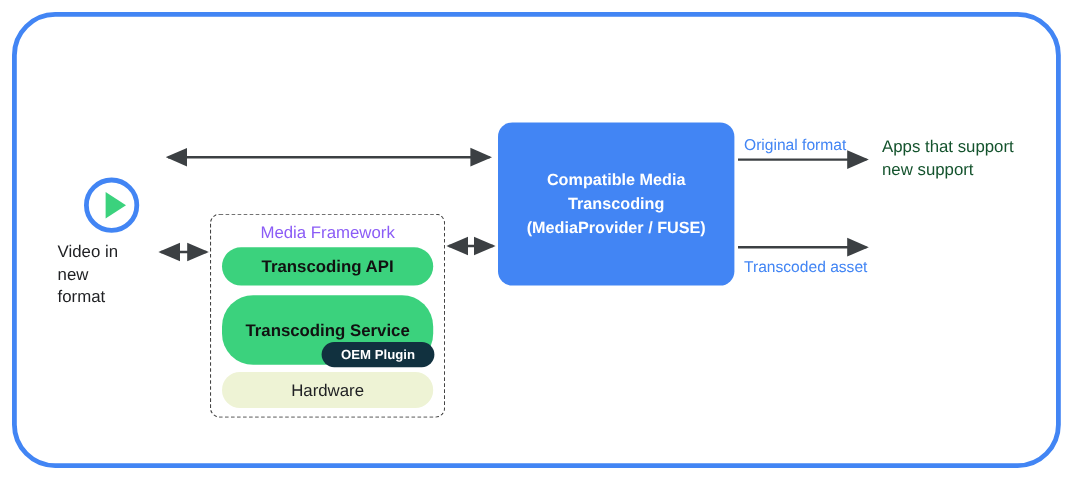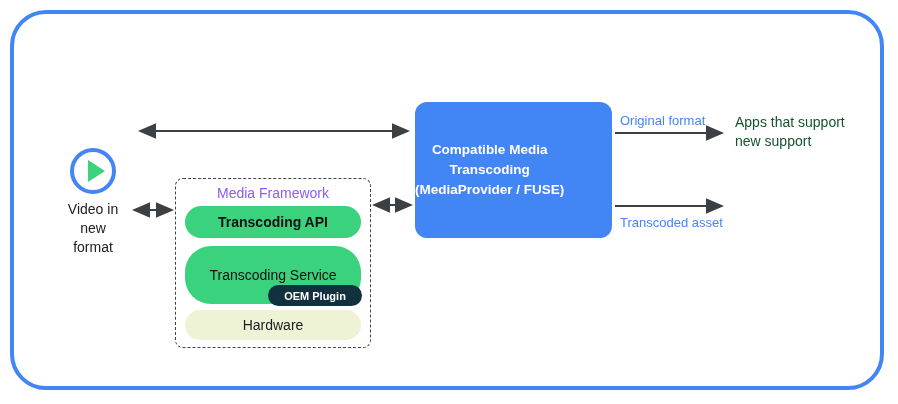--- a/index.html
+++ b/index.html
@@ -22,21 +22,21 @@
     left:70px;top:148px;width:46px;height:46px;border-radius:50%;
     border:4px solid #4285F4;background:#fff;
   }
   .play-tri{
     left:88px;top:160px;width:0;height:0;
     border-top:11px solid transparent;border-bottom:11px solid transparent;
     border-left:17px solid #3BD27D;
   }
 
   .video-label{
-    left:48px;top:200px;width:90px;text-align:center;
+    left:48px;top:200px;width:90px;text-align:left;
     font-size:14px;line-height:19px;color:#202124;
   }
 
   
   .framework-box{
     left:175px;top:178px;width:196px;height:170px;
     border:1.6px dashed #444;border-radius:8px;background:#fff;
   }
   .framework-title{
     left:175px;top:185px;width:196px;text-align:center;
@@ -46,40 +46,40 @@
   .pill{
     border-radius:22px;display:flex;align-items:center;justify-content:center;
     text-align:center;
   }
   .api-box{
     left:185px;top:206px;width:176px;height:32px;background:#3BD27D;
     font-size:14px;font-weight:bold;color:#111;
   }
   .service-box{
     left:185px;top:246px;width:176px;height:58px;background:#3BD27D;
-    border-radius:26px;font-size:14px;font-weight:normal;color:#111;
+    border-radius:26px;font-size:14px;font-weight:bold;color:#111;
     display:flex;align-items:center;justify-content:center;
   }
   .oem-box{
     left:268px;top:285px;width:94px;height:21px;background:#11313F;
     border-radius:11px;font-size:11px;font-weight:bold;color:#fff;
     display:flex;align-items:center;justify-content:center;
   }
   .hardware-box{
     left:185px;top:310px;width:176px;height:30px;background:#EEF3D5;
     border-radius:15px;font-size:14px;color:#202124;
     display:flex;align-items:center;justify-content:center;
   }
 
   
   .cmt-box{
     left:415px;top:102px;width:197px;height:136px;background:#4285F4;
     border-radius:12px;color:#fff;font-size:13.5px;font-weight:bold;
     line-height:20px;text-align:center;
-    display:flex;align-items:center;justify-content:flex-start;
+    display:flex;align-items:center;justify-content:center;
   }
 
   
   .arrow-layer{position:absolute;left:0;top:0;width:898px;height:404px;pointer-events:none;}
 
   
   .asset-label{font-size:13px;color:#4285F4;}
   .orig-asset{left:620px;top:113px;}
   .trans-asset{left:620px;top:215px;}
 

